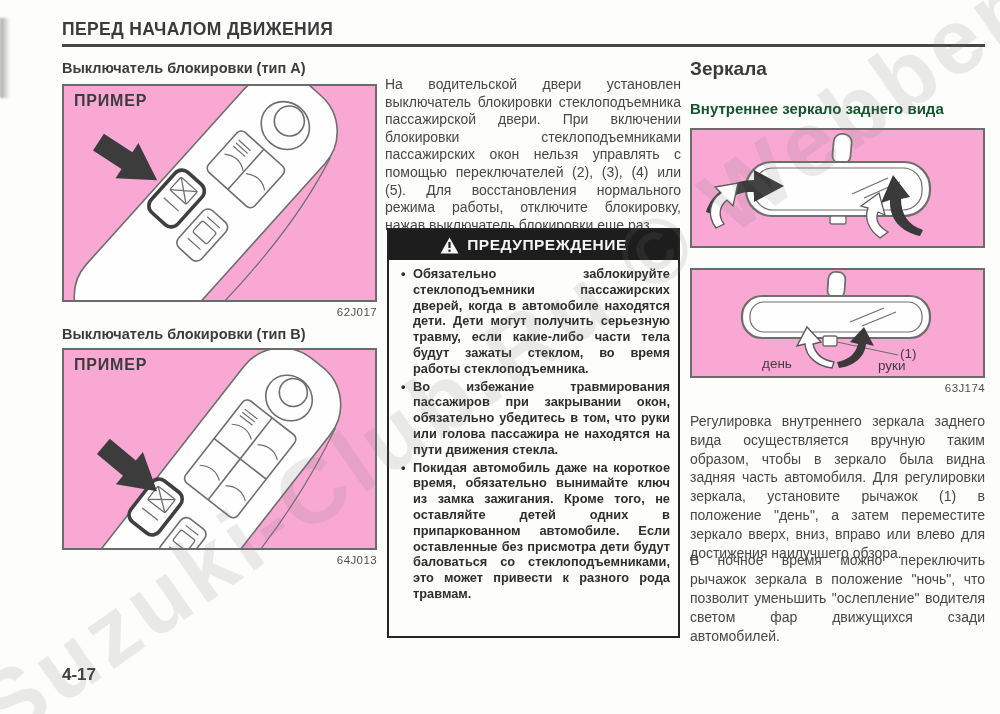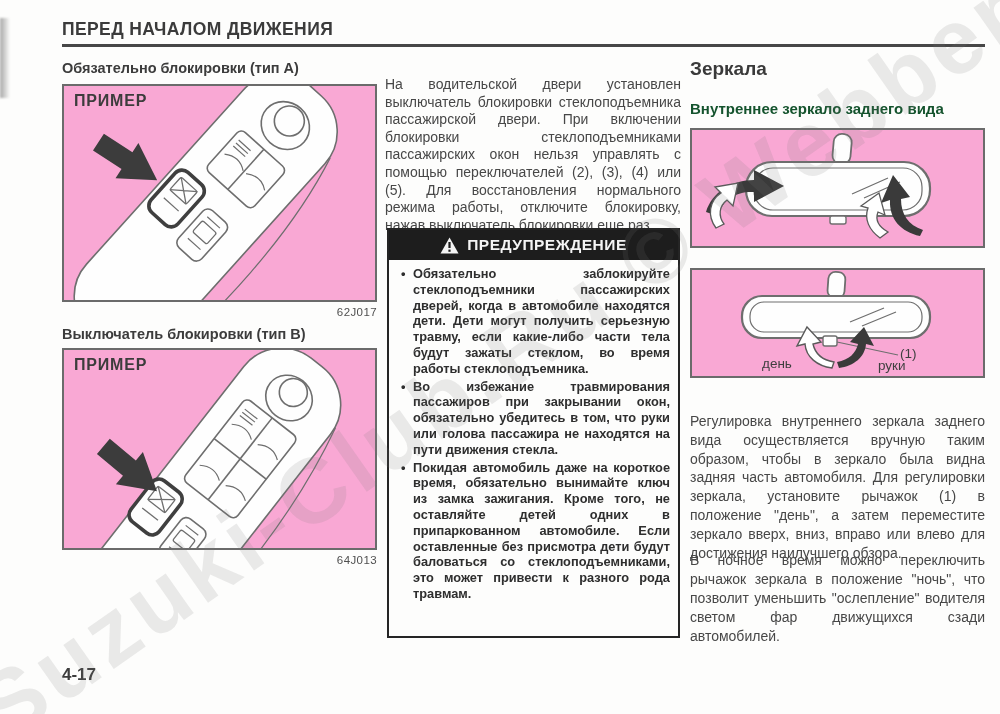--- a/index.html
+++ b/index.html
@@ -97,21 +97,21 @@
 
 <div class="page">
 
   <div class="scan-artifact"></div>
 
   <div class="watermark">Suzuki-Club.Ru © Webber</div>
 
   <div class="page-header">ПЕРЕД НАЧАЛОМ ДВИЖЕНИЯ</div>
   <div class="header-rule"></div>
 
-  <div class="caption" style="top:60px;">Обязательно блокировки (тип A)</div>
+  <div class="caption" style="top:60px;">Выключатель блокировки (тип A)</div>
 
   <div class="figbox" style="left:62px;top:84px;width:315px;height:218px;">
     <span class="example">ПРИМЕР</span>
     <svg width="311" height="214" viewBox="0 0 311 214">
       <g fill="#fefefe" stroke="#6e6e6e" stroke-width="1.6">
         <g transform="translate(220,41) rotate(42)">
           <rect x="-55" y="-48" width="110" height="330" rx="48"></rect>
           <path class="thin" d="M55,-8 C76,70 79,180 60,300" fill="none"></path>
           <ellipse cx="0" cy="-2" rx="25" ry="23"></ellipse>
           <circle cx="0" cy="-8" r="15"></circle>
@@ -224,19 +224,20 @@
         <g>
           <path d="M140,98 C125,96 114,87 113,74 L105,76 L115,57 L129,72 L121,74 C123,83 130,90 142,92 Z" fill="#fff" stroke="#5a5a5a" stroke-width="1.4"></path>
           <path d="M147,98 C162,96 173,87 174,74 L182,76 L172,57 L158,72 L166,74 C164,83 157,90 145,92 Z" fill="#3a3a3a" stroke="none"></path>
         </g>
       </g>
     </svg>
     <span class="mirror-label" style="left:208px;top:76px;">(1)</span>
     <span class="mirror-label" style="left:70px;top:86px;">день</span>
     <span class="mirror-label" style="left:186px;top:88px;">руки</span>
   </div>
+  <div class="figref" style="left:690px;top:382px;width:295px;">63J174</div>
 
   <p class="body-text" id="rpara1">Регулировка внутреннего зеркала заднего вида осуществляется вручную таким образом, чтобы в зеркало была видна задняя часть автомобиля. Для регулировки зеркала, установите рычажок (1) в положение "день", а затем переместите зеркало вверх, вниз, вправо или влево для достижения наилучшего обзора.</p>
   <p class="body-text" id="rpara2">В ночное время можно переключить рычажок зеркала в положение "ночь", что позволит уменьшить "ослепление" водителя светом фар движущихся сзади автомобилей.</p>
 
   <div class="page-number">4-17</div>
 
 </div>
 
 </body></html>

